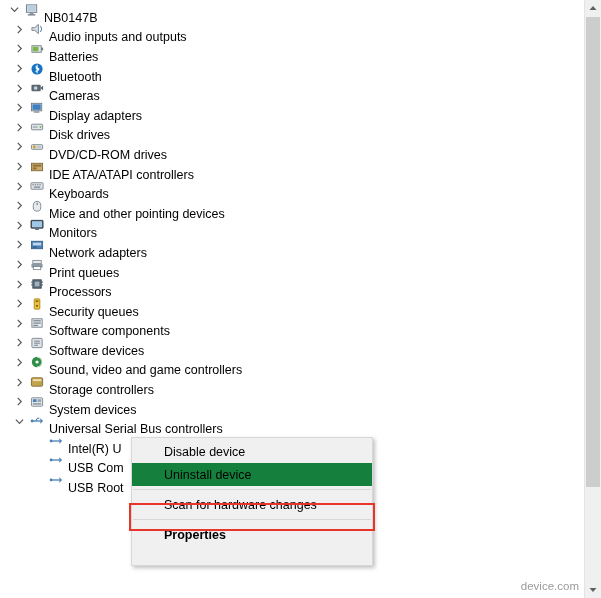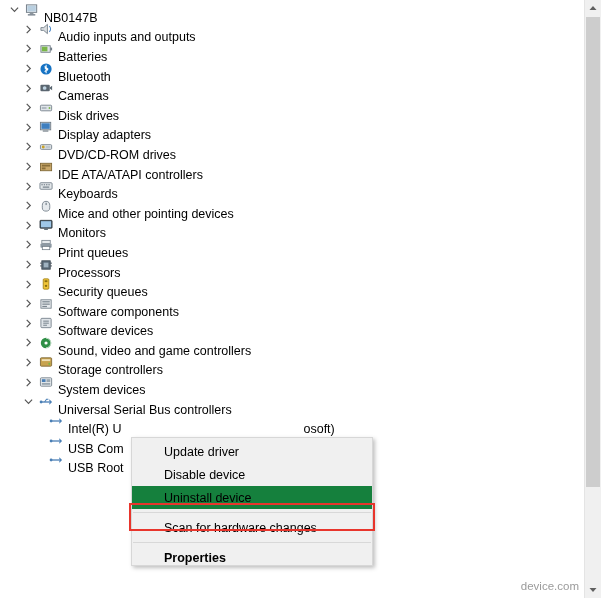--- a/index.html
+++ b/index.html
@@ -54,21 +54,21 @@
     justify-content: center;
     margin-right: 3px;
   }
   .node .lbl {
     font-size: 12.5px;
     color: #000000;
     line-height: 16px;
     margin-top: 16px;
   }
   .lvl0 { padding-left: 5px; }
-  .lvl1 { padding-left: 19px; }
+  .lvl1 { padding-left: 10px; }
   .lvl2 { padding-left: 47px; }
 
   
   .scrollbar {
     position: absolute;
     right: 0;
     top: 0;
     width: 16px;
     height: 598px;
     background: #f0f0f0;
@@ -232,41 +232,41 @@
           <span class="lbl">Cameras</span>
         </div>
         <div class="node lvl1">
           <span class="chev">
             <svg width="9" height="9" viewBox="0 0 10 10">
               <path d="M3 1 L7 5 L3 9" fill="none" stroke="#555" stroke-width="1.3"></path>
             </svg>
           </span>
           <span class="ico">
             <svg width="15" height="14" viewBox="0 0 16 15">
+              <rect x="1.5" y="2.5" width="11" height="8" fill="#e9eef2" stroke="#6f7b85" stroke-width="1"></rect>
+              <rect x="2.5" y="3.5" width="9" height="6" fill="#3f7fbf"></rect>
+              <rect x="4" y="11" width="6" height="1.6" fill="#8c969e"></rect>
+            </svg>
+          </span>
+          <span class="lbl">Display adapters</span>
+        </div>
+        <div class="node lvl1">
+          <span class="chev">
+            <svg width="9" height="9" viewBox="0 0 10 10">
+              <path d="M3 1 L7 5 L3 9" fill="none" stroke="#555" stroke-width="1.3"></path>
+            </svg>
+          </span>
+          <span class="ico">
+            <svg width="15" height="14" viewBox="0 0 16 15">
               <rect x="1.5" y="4.5" width="12" height="6" rx="1" fill="#dfe4e8" stroke="#6f7b85" stroke-width="0.9"></rect>
               <circle cx="11.2" cy="7.5" r="1" fill="#7ab648"></circle>
               <rect x="3" y="6.5" width="5" height="2" fill="#aeb7bf"></rect>
             </svg>
           </span>
           <span class="lbl">Disk drives</span>
-        </div>
-        <div class="node lvl1">
-          <span class="chev">
-            <svg width="9" height="9" viewBox="0 0 10 10">
-              <path d="M3 1 L7 5 L3 9" fill="none" stroke="#555" stroke-width="1.3"></path>
-            </svg>
-          </span>
-          <span class="ico">
-            <svg width="15" height="14" viewBox="0 0 16 15">
-              <rect x="1.5" y="2.5" width="11" height="8" fill="#e9eef2" stroke="#6f7b85" stroke-width="1"></rect>
-              <rect x="2.5" y="3.5" width="9" height="6" fill="#3f7fbf"></rect>
-              <rect x="4" y="11" width="6" height="1.6" fill="#8c969e"></rect>
-            </svg>
-          </span>
-          <span class="lbl">Display adapters</span>
         </div>
         <div class="node lvl1">
           <span class="chev">
             <svg width="9" height="9" viewBox="0 0 10 10">
               <path d="M3 1 L7 5 L3 9" fill="none" stroke="#555" stroke-width="1.3"></path>
             </svg>
           </span>
           <span class="ico">
             <svg width="15" height="14" viewBox="0 0 16 15">
               <rect x="1.5" y="5" width="12" height="5" rx="1" fill="#dfe4e8" stroke="#6f7b85" stroke-width="0.9"></rect>
@@ -339,20 +339,35 @@
           <span class="lbl">Monitors</span>
         </div>
         <div class="node lvl1">
           <span class="chev">
             <svg width="9" height="9" viewBox="0 0 10 10">
               <path d="M3 1 L7 5 L3 9" fill="none" stroke="#555" stroke-width="1.3"></path>
             </svg>
           </span>
           <span class="ico">
             <svg width="15" height="14" viewBox="0 0 16 15">
+              <rect x="1.5" y="3.5" width="12" height="8" fill="#4a7fb5" stroke="#2f5d8a" stroke-width="0.9"></rect>
+              <rect x="3" y="5" width="9" height="3" fill="#bcd6ea"></rect>
+              <rect x="3" y="9" width="4" height="1.4" fill="#2f5d8a"></rect>
+            </svg>
+          </span>
+          <span class="lbl">Network adapters</span>
+        </div>
+        <div class="node lvl1">
+          <span class="chev">
+            <svg width="9" height="9" viewBox="0 0 10 10">
+              <path d="M3 1 L7 5 L3 9" fill="none" stroke="#555" stroke-width="1.3"></path>
+            </svg>
+          </span>
+          <span class="ico">
+            <svg width="15" height="14" viewBox="0 0 16 15">
               <rect x="3" y="2.5" width="9" height="3.5" fill="#e6eaed" stroke="#6f7b85" stroke-width="0.8"></rect>
               <rect x="1.5" y="6" width="12" height="4.5" rx="1" fill="#8d99a3"></rect>
               <rect x="3.5" y="9" width="8" height="3.5" fill="#ffffff" stroke="#6f7b85" stroke-width="0.8"></rect>
             </svg>
           </span>
           <span class="lbl">Print queues</span>
         </div>
         <div class="node lvl1">
           <span class="chev">
             <svg width="9" height="9" viewBox="0 0 10 10">
@@ -507,21 +522,20 @@
               <path d="M11 4.5 l3 3 l-3 3 z" fill="#4a7fb5"></path>
             </svg>
           </span>
           <span class="lbl">USB Root</span>
         </div>
       </div>
 
   </div>
 
   <div class="ctxmenu">
-    <div class="ctxitem">Update driver</div>
     <div class="ctxitem">Disable device</div>
     <div class="ctxitem highlight">Uninstall device</div>
     <div class="ctxsep"></div>
     <div class="ctxitem">Scan for hardware changes</div>
     <div class="ctxsep"></div>
     <div class="ctxitem bold">Properties</div>
   </div>
 
   <div class="hl-box"></div>
 

